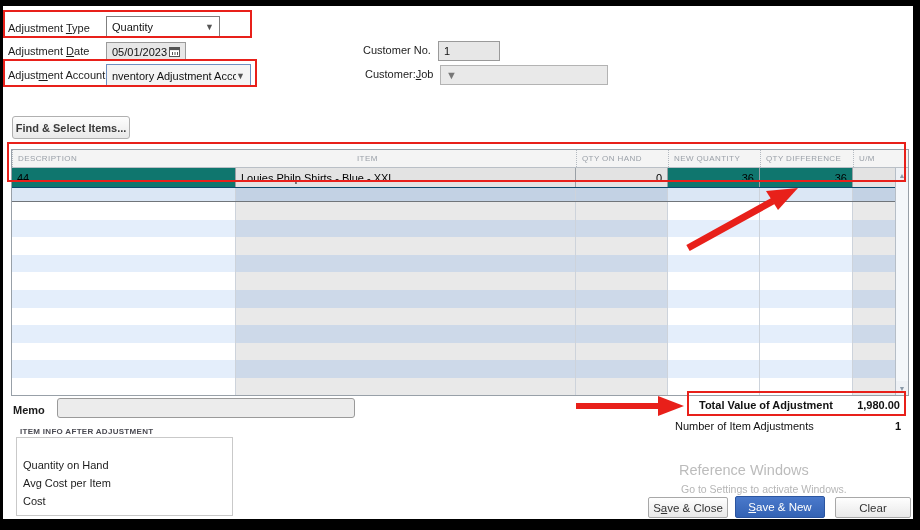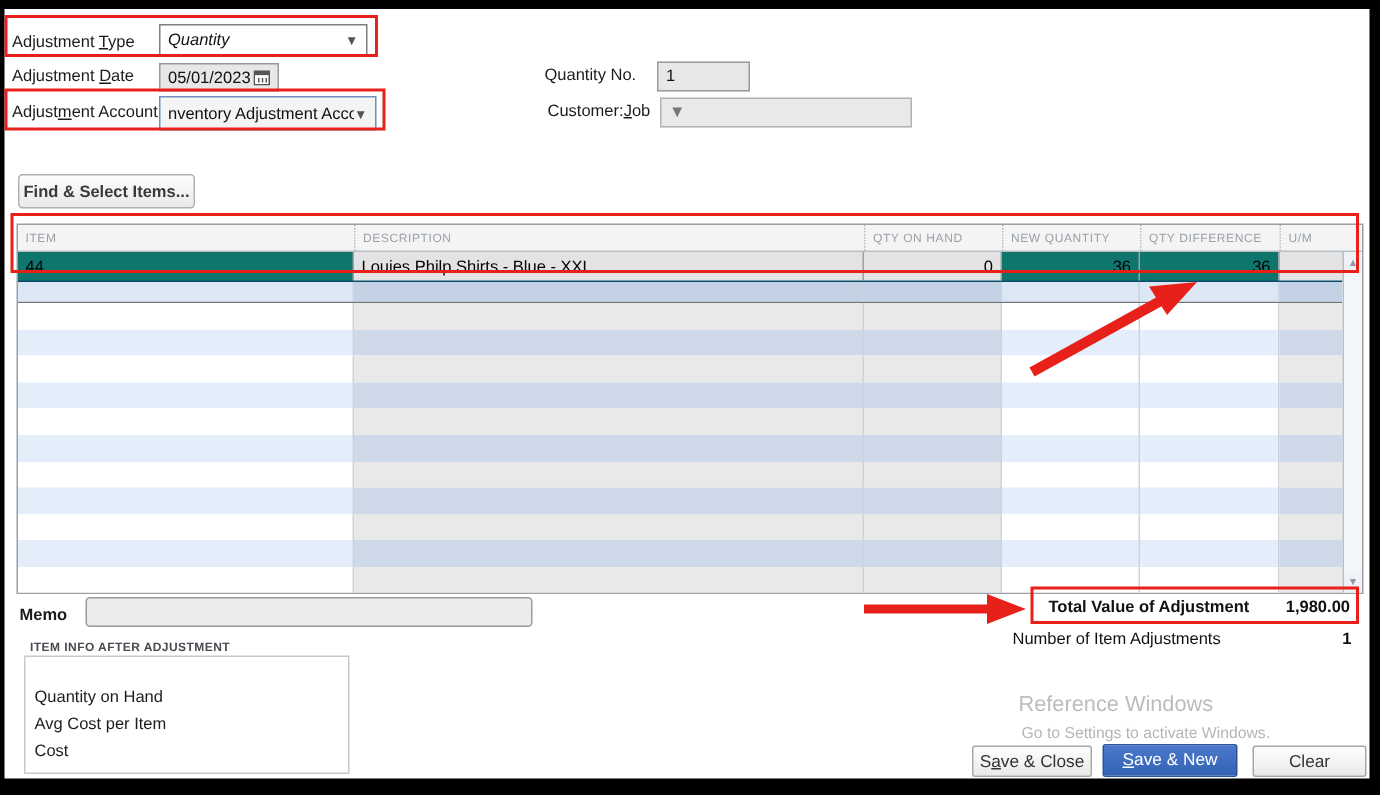--- a/index.html
+++ b/index.html
@@ -74,21 +74,21 @@
   
   .cal { display:inline-block; width:11px; height:11px; margin-left:auto; }
 </style>
 </head>
 <body>
 
 <div id="stage">
  <div id="win">
 
   <div class="abs lbl" style="left:5px;top:16px;"><span>Adjustment </span><span class="u">T</span><span>ype</span></div>
-  <div class="abs dd" style="left:103px;top:10px;width:139px;height:22px;font-style:italic;">
+  <div class="abs dd" style="left:103px;top:10px;width:114px;height:22px;">
     <span>Quantity</span>
     <span class="caret">▼</span>
   </div>
 
   <div class="abs lbl" style="left:5px;top:39px;"><span>Adjustment </span><span class="u">D</span><span>ate</span></div>
   <div class="abs field-gray" style="left:103px;top:36px;width:80px;height:19px;">
     <span>05/01/2023</span>
     <span class="cal">
       <svg width="11" height="11" viewBox="0 0 11 11">
             <rect x="0.5" y="1.5" width="10" height="9" fill="#fff" stroke="#555"></rect>
@@ -99,37 +99,37 @@
           </svg>
     </span>
   </div>
 
   <div class="abs lbl" style="left:5px;top:63px;"><span>Adjust</span><span class="u">m</span><span>ent Account</span></div>
   <div class="abs dd" style="left:103px;top:58px;width:145px;height:23px;background:#f4f4f4;border-color:#6f8fc0;">
     <span style="overflow:hidden;white-space:nowrap;">nventory Adjustment Account</span>
     <span class="caret">▼</span>
   </div>
 
-  <div class="abs lbl" style="left:360px;top:38px;">Quantity No.</div>
+  <div class="abs lbl" style="left:360px;top:38px;">Customer No.</div>
   <div class="abs field-gray" style="left:435px;top:35px;width:62px;height:20px;">
     <span>1</span>
   </div>
 
   <div class="abs lbl" style="left:362px;top:62px;"><span>Customer:</span><span class="u">J</span><span>ob</span></div>
   <div class="abs field-gray" style="left:437px;top:59px;width:168px;height:20px;border-color:#b3b3b3;background:#e9e9e9;">
     <span></span>
     <span class="caret" style="color:#777;">▼</span>
   </div>
 
   <div class="abs btn-plain" style="left:9px;top:110px;width:118px;height:23px;">Find &amp; Select Items...</div>
 
   <div id="tbl">
     <div id="thead">
+      <div class="hcell sep w1">DESCRIPTION</div>
       <div class="hcell w0">ITEM</div>
-      <div class="hcell sep w1">DESCRIPTION</div>
       <div class="hcell sep w2">QTY ON HAND</div>
       <div class="hcell sep w3">NEW QUANTITY</div>
       <div class="hcell sep w4">QTY DIFFERENCE</div>
       <div class="hcell sep" style="width:55px;">U/M</div>
     </div>
 
     <div id="trow1">
       <div class="r1cell w0">44</div>
       <div class="r1cell ro w1">Louies Philp Shirts - Blue - XXL</div>
       <div class="r1cell ro num w2">0</div>

